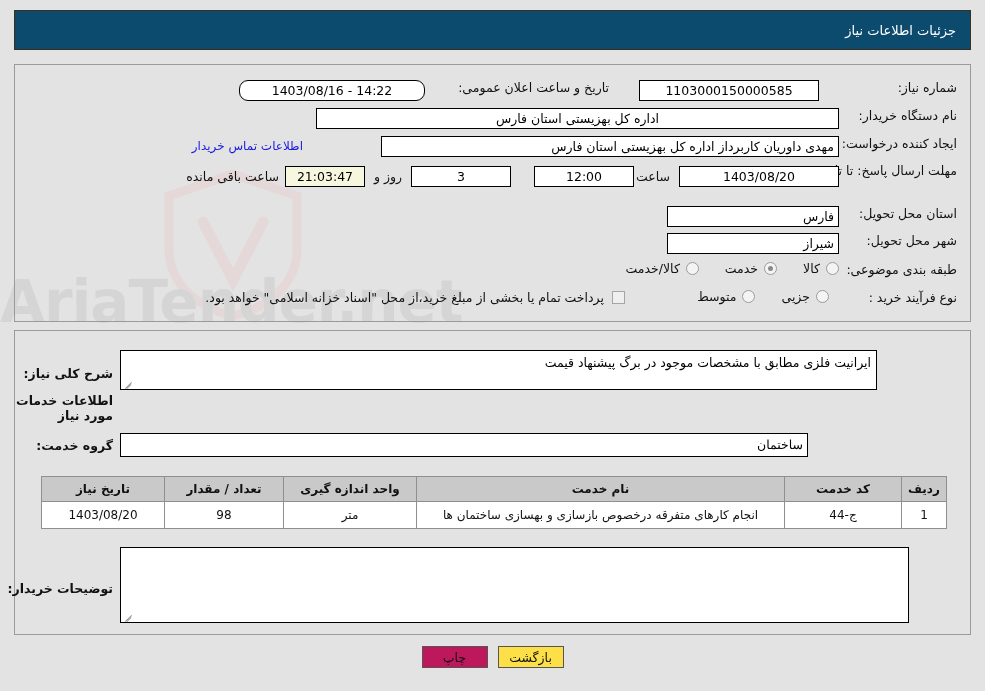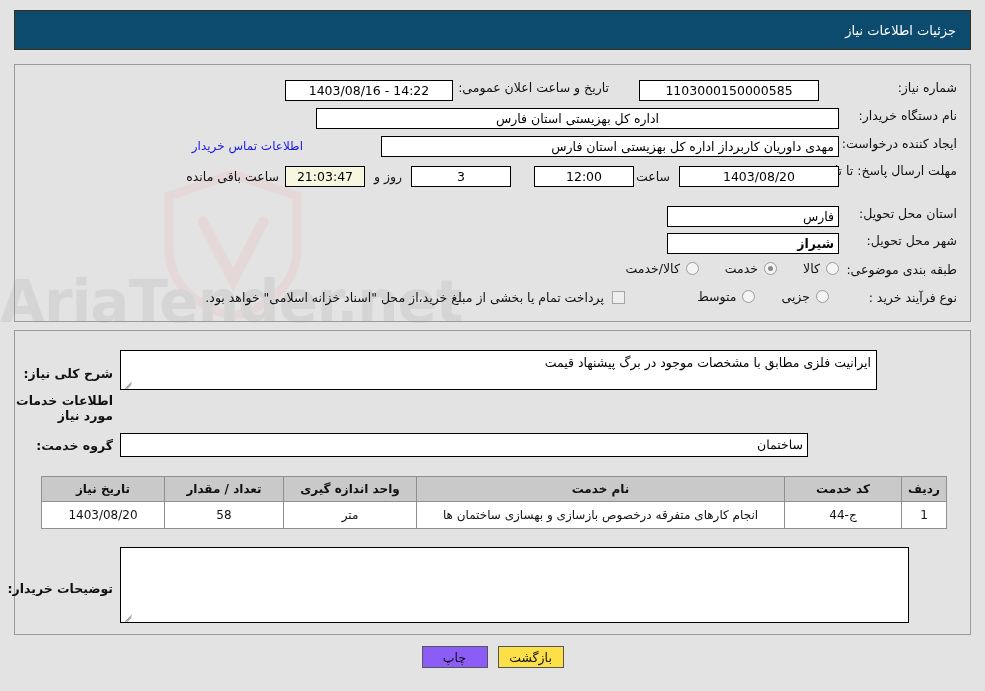--- a/index.html
+++ b/index.html
@@ -232,21 +232,21 @@
     min-width: 66px;
     font-size: 12.5px;
     color: #111;
     display: flex;
     align-items: center;
     justify-content: center;
     cursor: pointer;
     box-sizing: border-box;
   }
   .btn.back  { background: #fde047; }
-  .btn.print { background: #8b5cf6; }
+  .btn.print { background: #be185d; }
 </style>
 </head>
 <body>
 
 <div class="watermark">
   <svg class="wm-shield" viewBox="0 0 140 150">
     <path d="M70 4 L134 26 V78 C134 116 104 138 70 146 C36 138 6 116 6 78 V26 Z" fill="none" stroke="#e8cfcf" stroke-width="9"></path>
     <path d="M40 52 L70 110 L100 52" fill="none" stroke="#e8cfcf" stroke-width="11" stroke-linecap="round"></path>
   </svg>
   <div class="wm-text">AriaTender.net</div>
@@ -260,21 +260,21 @@
 <div class="panel" id="panel-main"></div>
 
 <div class="row" style="top:80px; right:28px;justify-content:flex-end;">
   <div class="lbl">شماره نیاز:</div>
 </div>
 <div class="fld center" style="position:absolute; top:80px; right:166px; width:180px; z-index:3;">1103000150000585</div>
 
 <div class="row" style="top:80px; right:376px;">
   <div class="lbl">تاریخ و ساعت اعلان عمومی:</div>
 </div>
-<div class="fld center" style="position:absolute; top:80px; right:532px; width:168px; z-index:3;">14:22 - 1403/08/16</div>
+<div class="fld center" style="position:absolute; top:80px; right:560px; width:186px; z-index:3;border-radius:9px;">14:22 - 1403/08/16</div>
 
 <div class="row" style="top:108px; right:28px;">
   <div class="lbl">نام دستگاه خریدار:</div>
 </div>
 <div class="fld right" style="position:absolute; top:108px; right:146px; width:523px; z-index:3;text-align:center;">اداره کل بهزیستی استان فارس</div>
 
 <div class="row" style="top:136px; right:28px;">
   <div class="lbl">ایجاد کننده درخواست:</div>
 </div>
 <div class="fld right" style="position:absolute; top:136px; right:146px; width:458px; z-index:3;">مهدی داوریان کاربرداز اداره کل بهزیستی استان فارس</div>
@@ -300,21 +300,21 @@
 </div>
 
 <div class="row" style="top:206px; right:28px;">
   <div class="lbl">استان محل تحویل:</div>
 </div>
 <div class="fld right" style="position:absolute; top:206px; right:146px; width:172px; z-index:3;">فارس</div>
 
 <div class="row" style="top:233px; right:28px;">
   <div class="lbl">شهر محل تحویل:</div>
 </div>
-<div class="fld right" style="position:absolute; top:233px; right:146px; width:172px; z-index:3;font-weight:bold;">شیراز</div>
+<div class="fld right" style="position:absolute; top:233px; right:146px; width:172px; z-index:3;">شیراز</div>
 
 <div class="row" style="top:262px; right:28px;">
   <div class="lbl">طبقه بندی موضوعی:</div>
 </div>
 <div class="row" style="top:261px; right:146px; gap:26px;">
   <div class="opt">
     <span class="radio"></span>
     <span class="t">کالا</span>
   </div>
   <div class="opt">
@@ -371,21 +371,21 @@
         <th style="width:110px;">تعداد / مقدار</th>
         <th style="width:114px;">تاریخ نیاز</th>
       </tr>
     </thead>
     <tbody>
       <tr>
         <td>1</td>
         <td>ج-44</td>
         <td>انجام کارهای متفرقه درخصوص بازسازی و بهسازی ساختمان ها</td>
         <td>متر</td>
-        <td>58</td>
+        <td>98</td>
         <td>1403/08/20</td>
       </tr>
     </tbody>
   </table>
 </div>
 
 <div class="row" style="top:581px; right:872px;">
   <div class="lbl bold">توضیحات خریدار:</div>
 </div>
 <div class="ta" style="position:absolute; top:547px; right:76px; width:789px; height:76px; z-index:3;">

